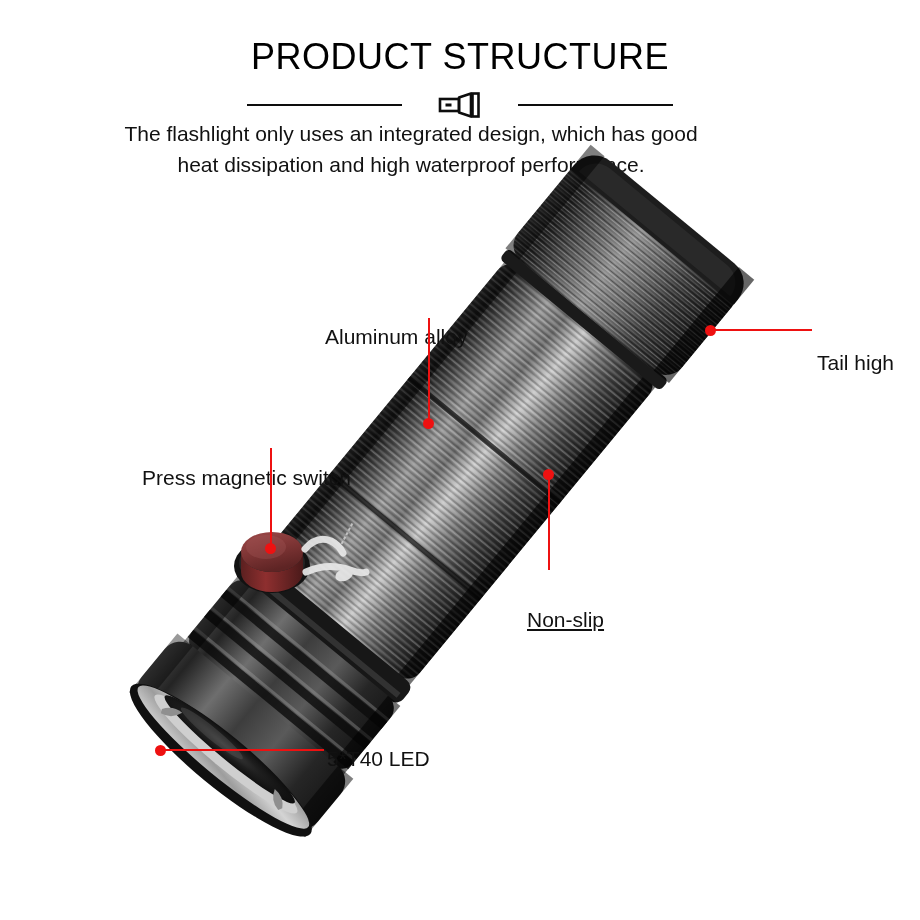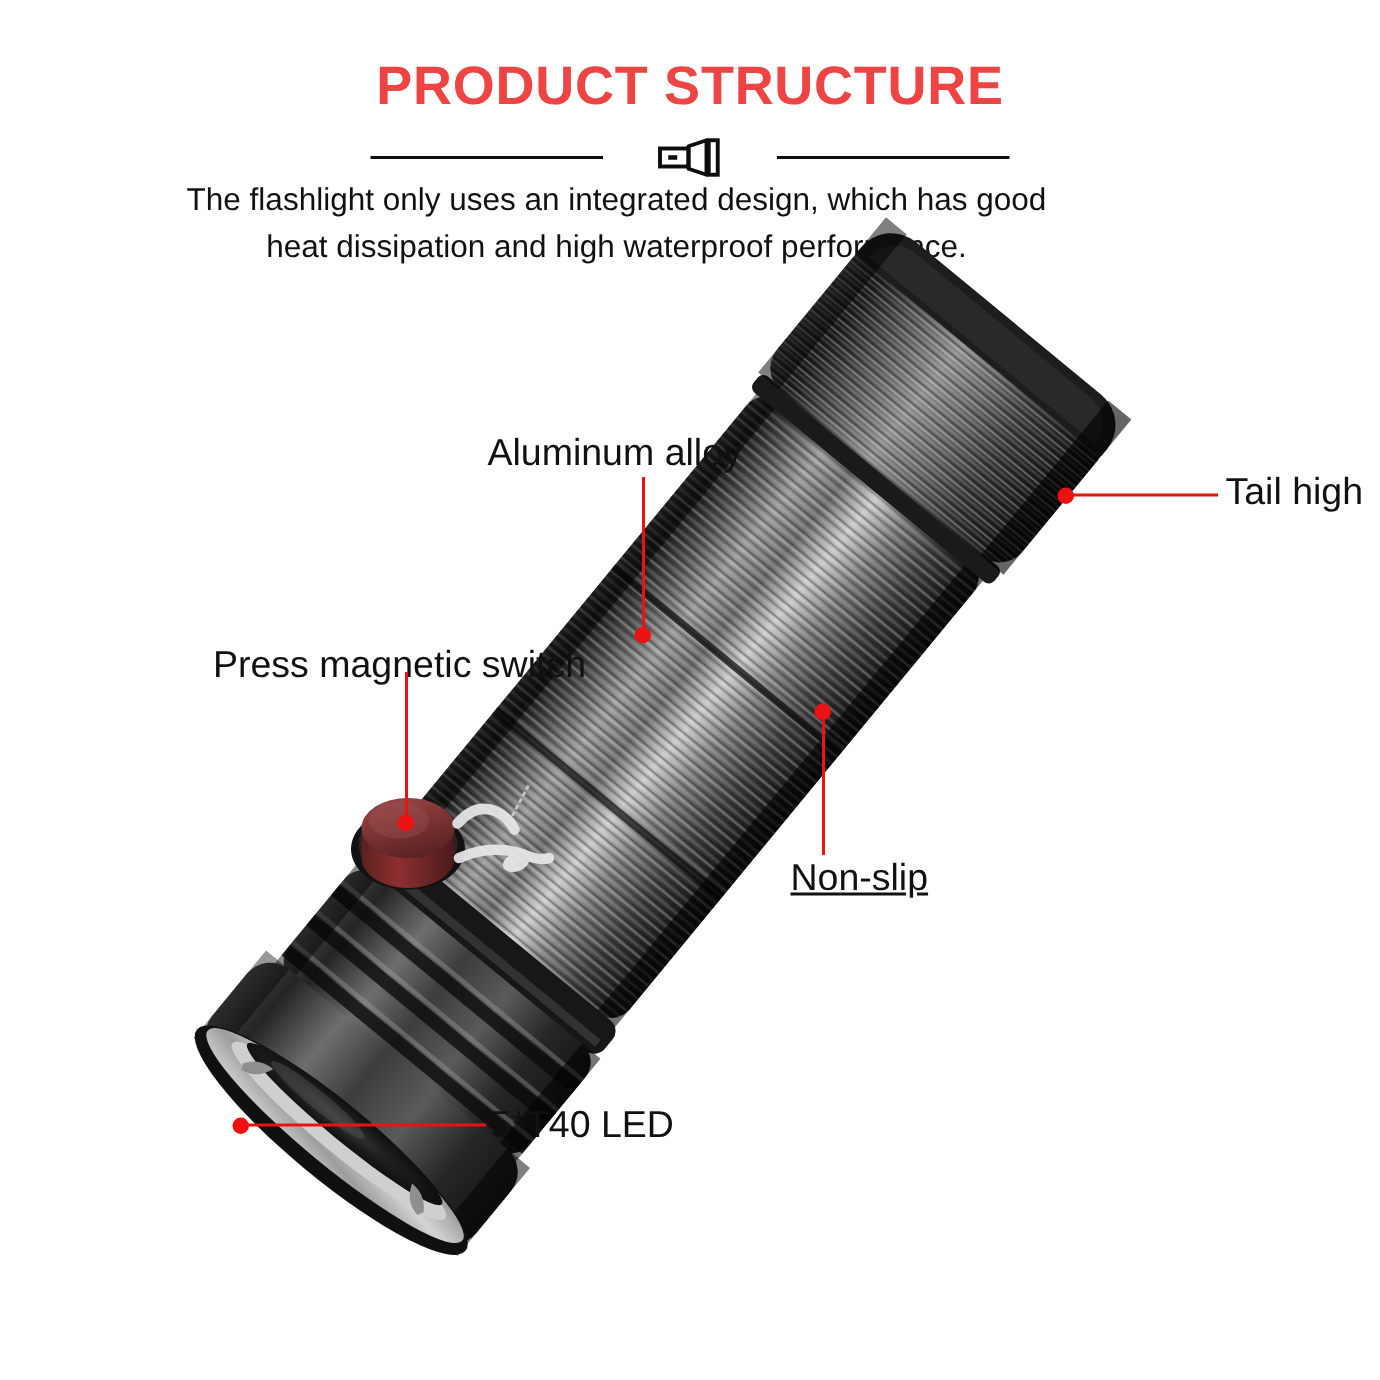--- a/index.html
+++ b/index.html
@@ -17,23 +17,23 @@
   }
 
   
   #page-title {
     position: absolute;
     top: 36px;
     left: 0;
     width: 920px;
     text-align: center;
     font-size: 36px;
-    font-weight: bold;
+    font-weight: normal;
     letter-spacing: 0.5px;
-    color: #ef4444;
+    color: #000000;
     white-space: nowrap;
   }
 
   #divider {
     position: absolute;
     top: 88px;
     left: 0;
     width: 920px;
     height: 34px;
     display: flex;
@@ -73,30 +73,31 @@
   }
   #flashlight-illustration {
     position: absolute;
     left: 0;
     top: 0;
   }
 
   
   .callout-label {
     position: absolute;
-    font-size: 25px;
+    font-size: 21px;
     line-height: 24px;
     color: #111111;
     white-space: nowrap;
+    margin-top: 35px;
   }
   #label-aluminum      { left: 325px; top: 290px; }
   #label-tail-cover    { left: 817px; top: 316px; }
   #label-press-switch  { left: 142px; top: 431px; }
   #label-non-slip      { left: 527px; top: 573px; text-decoration: underline; }
-  #label-led           { left: 327px; top: 738px; }
+  #label-led           { left: 327px; top: 712px; }
 
   .leader {
     position: absolute;
     background: #ee1111;
   }
   .leader-v { width: 2px; }
   .leader-h { height: 2px; }
 
   .leader-dot {
     position: absolute;

